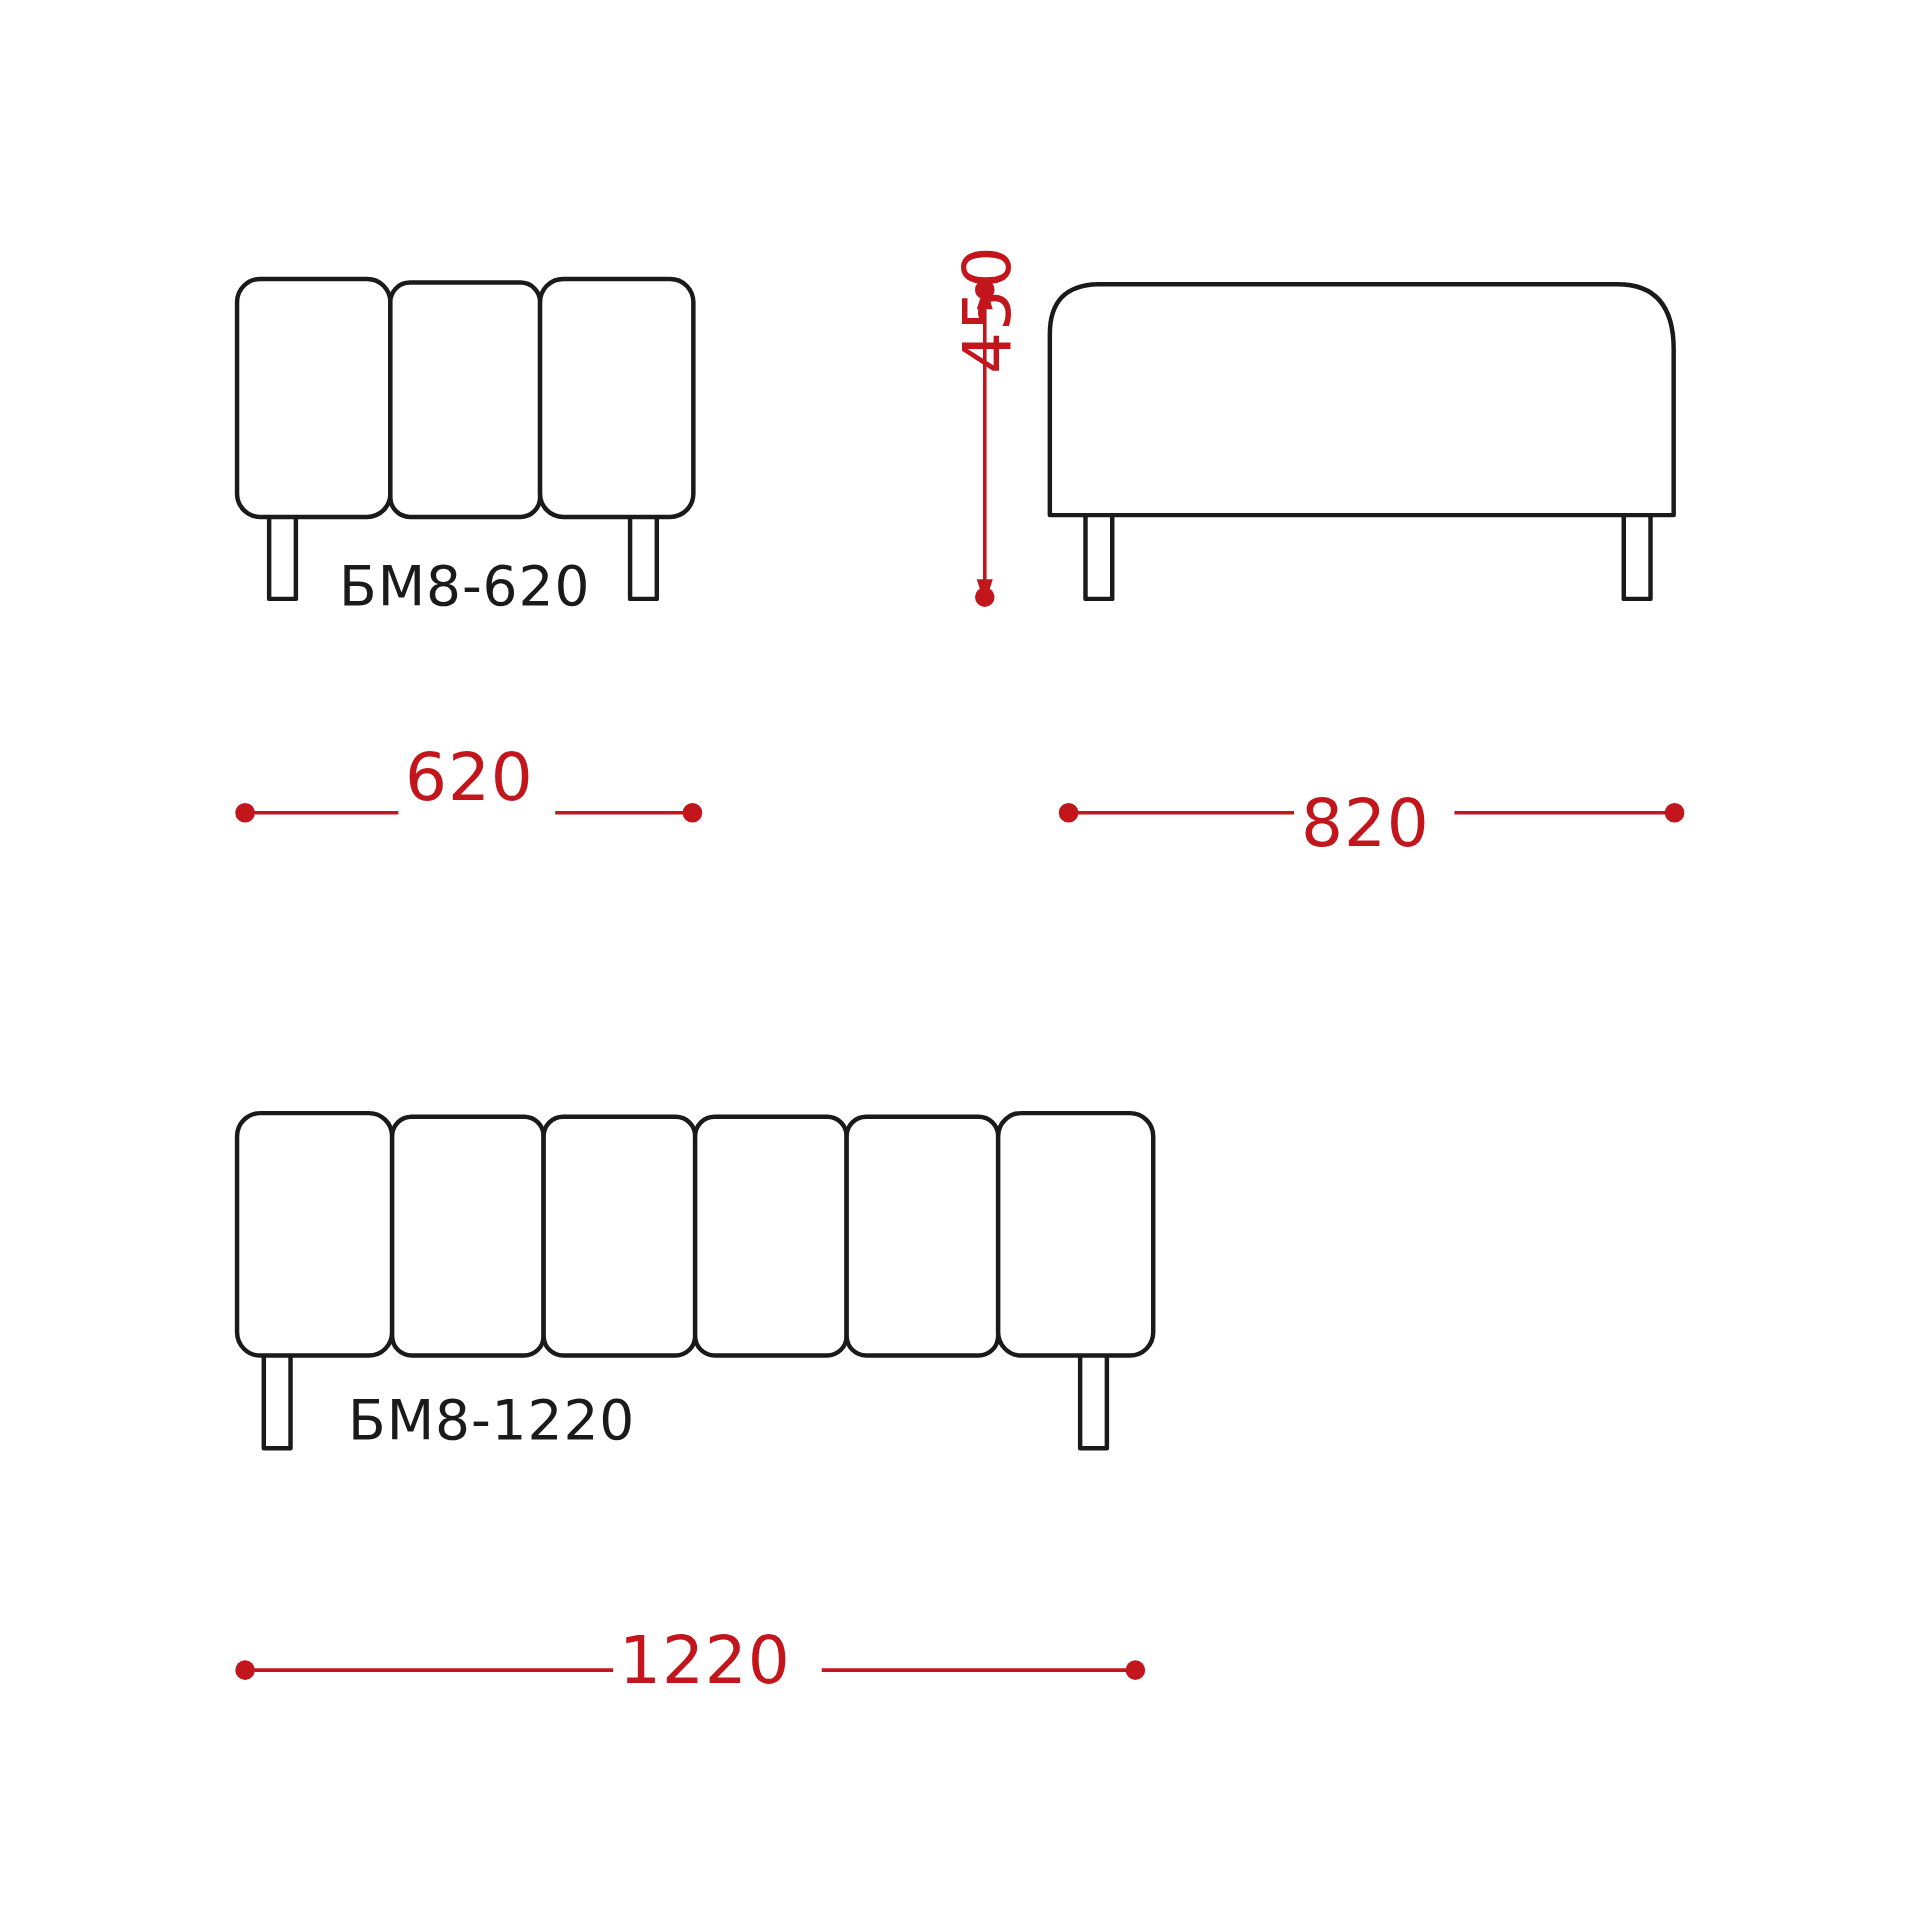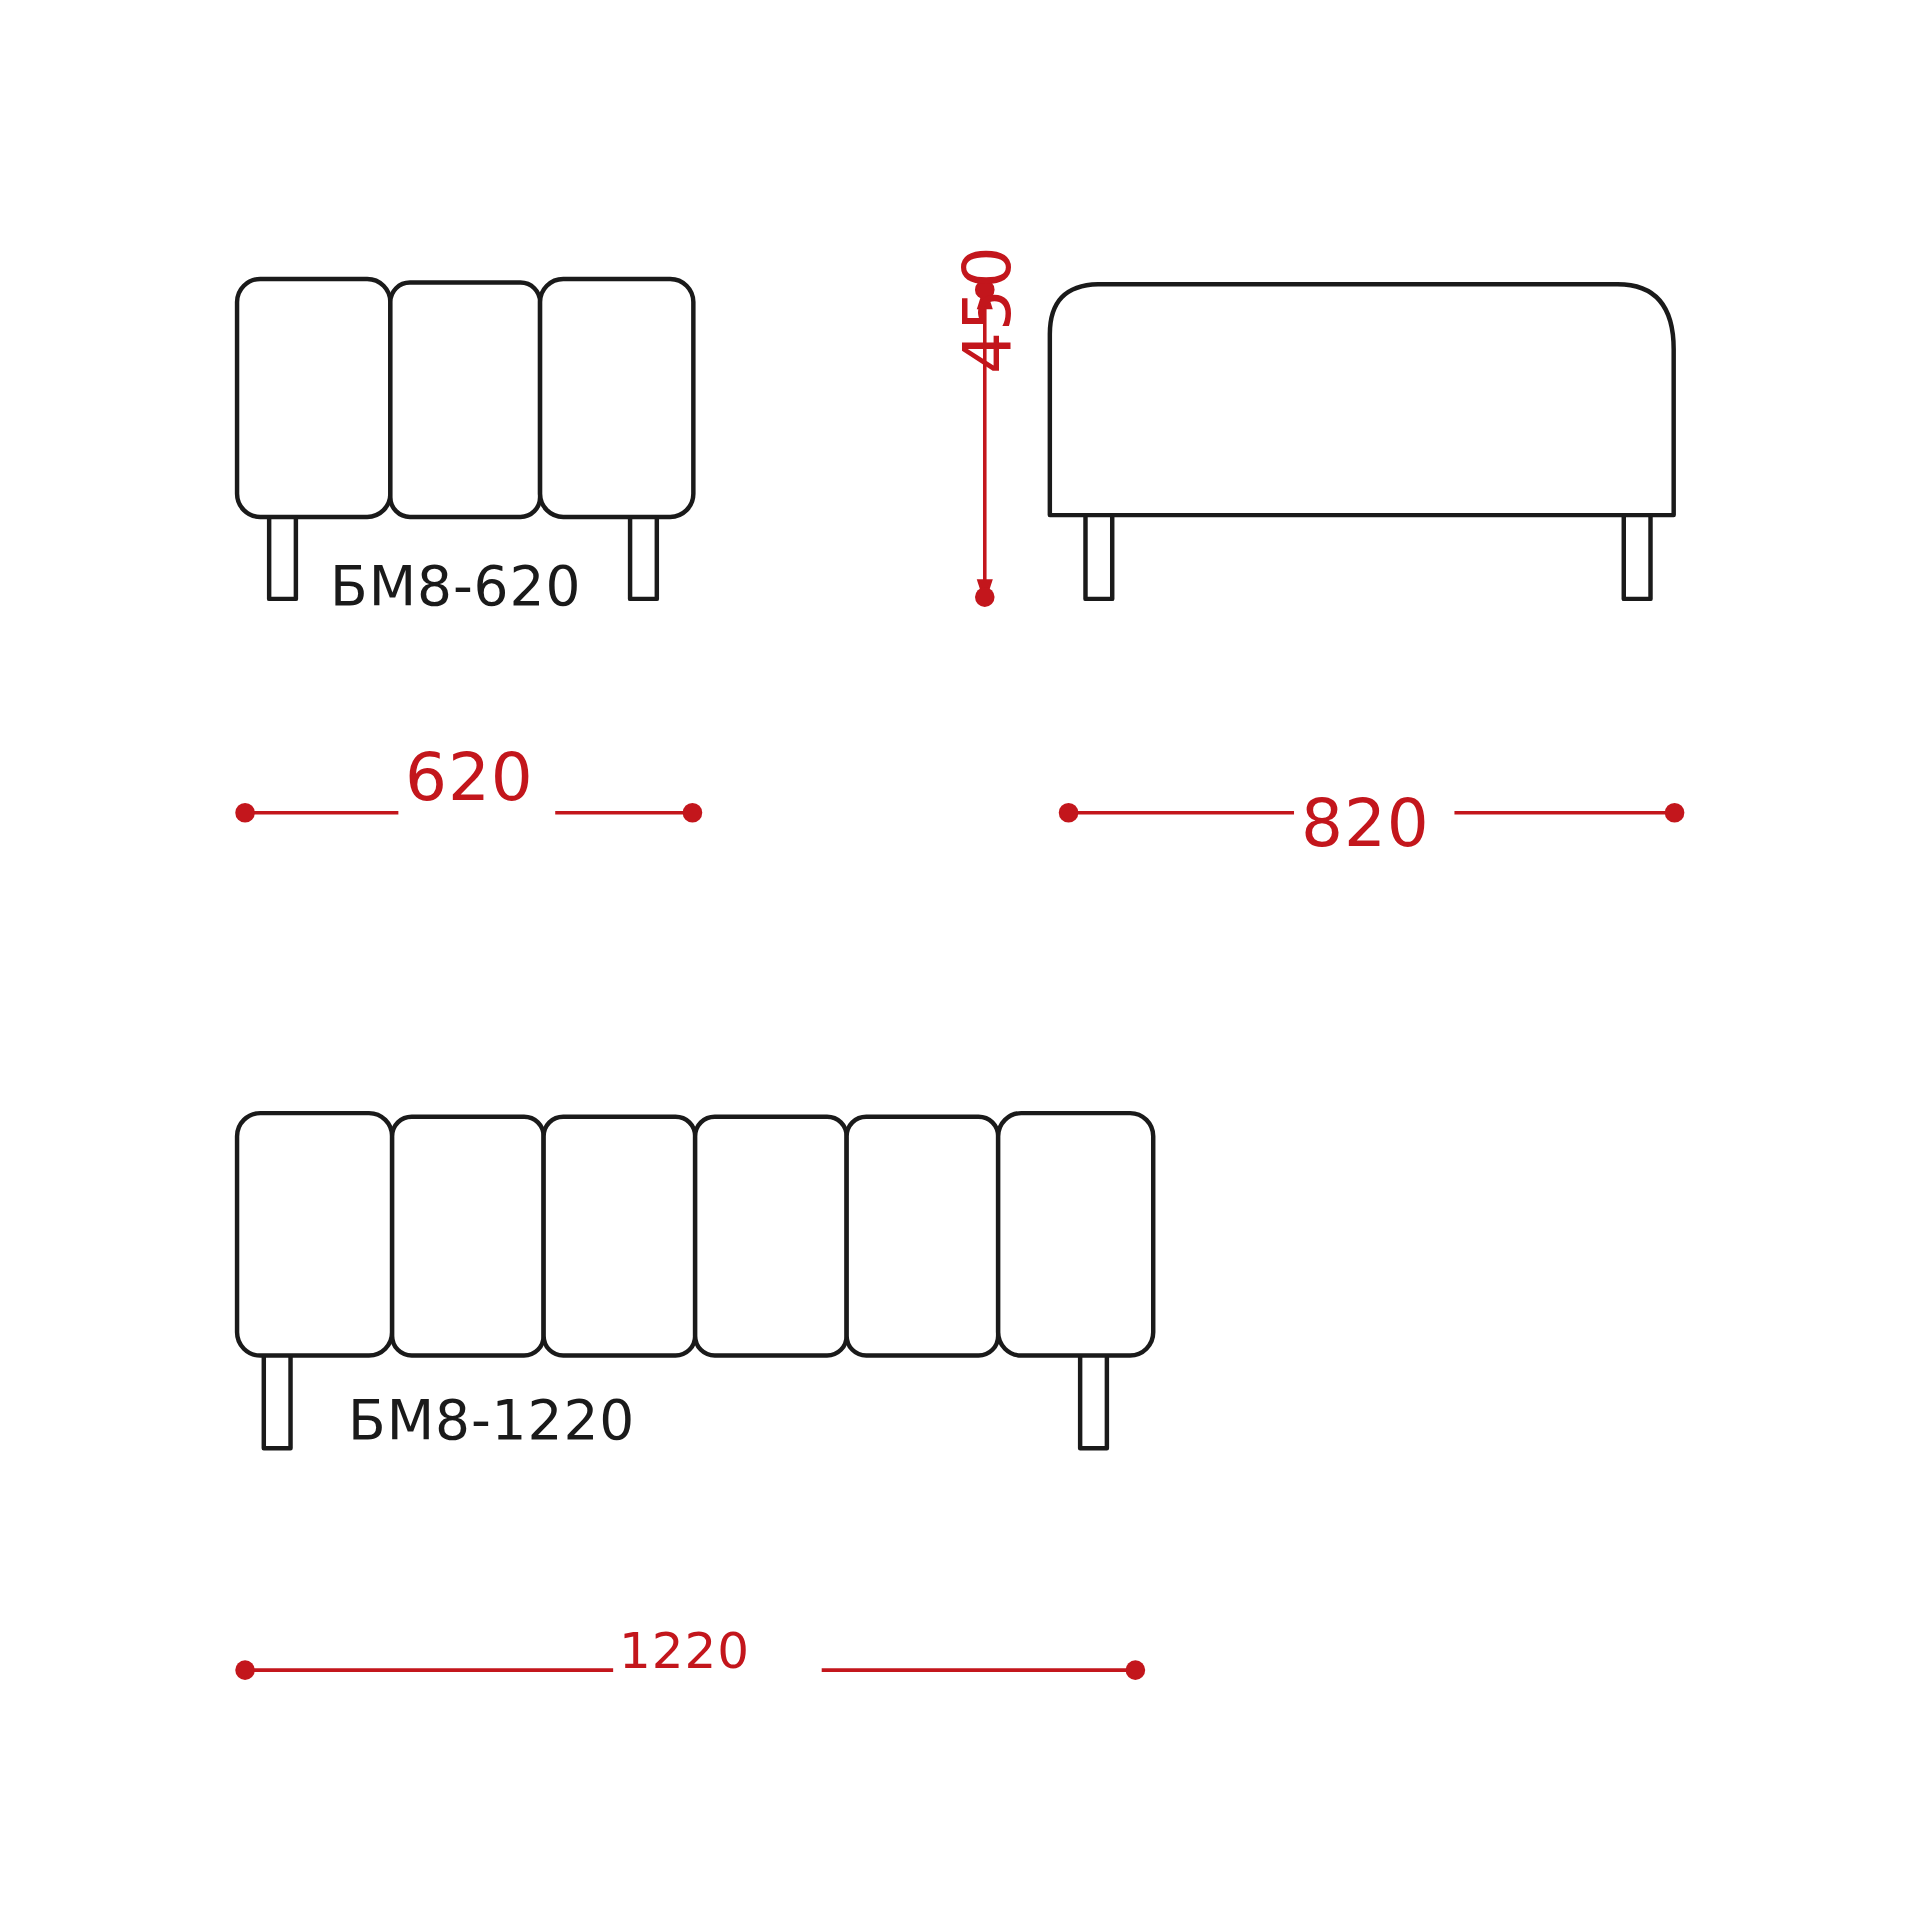--- a/index.html
+++ b/index.html
@@ -35,22 +35,22 @@
     font-family: "DejaVu Sans", sans-serif;
     font-weight: 400;
     letter-spacing: 0.9px;
     white-space: nowrap;
     user-select: none;
   }
   .size-620 { font-size: 66px; left: 405px; top: 739px; }
   .size-820 { font-size: 66px; left: 1301px; top: 765px; margin-top: 20px; }
   .size-450 { font-size: 66px; left: 949px; top: 374px;
               transform: rotate(-90deg); transform-origin: left top; }
-  .size-1220 { font-size: 50px; left: 619px; top: 1622px; }
-  .name-620 { font-size: 55px; left: 330px; top: 554px; }
+  .size-1220 { font-size: 66px; left: 619px; top: 1622px; }
+  .name-620 { font-size: 55px; left: 339px; top: 554px; }
   .name-1220 { font-size: 55px; left: 328px; top: 1388px; margin-left: 20px; }
 </style>
 </head>
 <body>
 
 <svg id="sheet" viewBox="0 0 2160 2160" xmlns="http://www.w3.org/2000/svg">
 
   <g fill="none" stroke="#1a1a1a" stroke-width="5" stroke-linejoin="round" stroke-linecap="round">
 
     <g>

